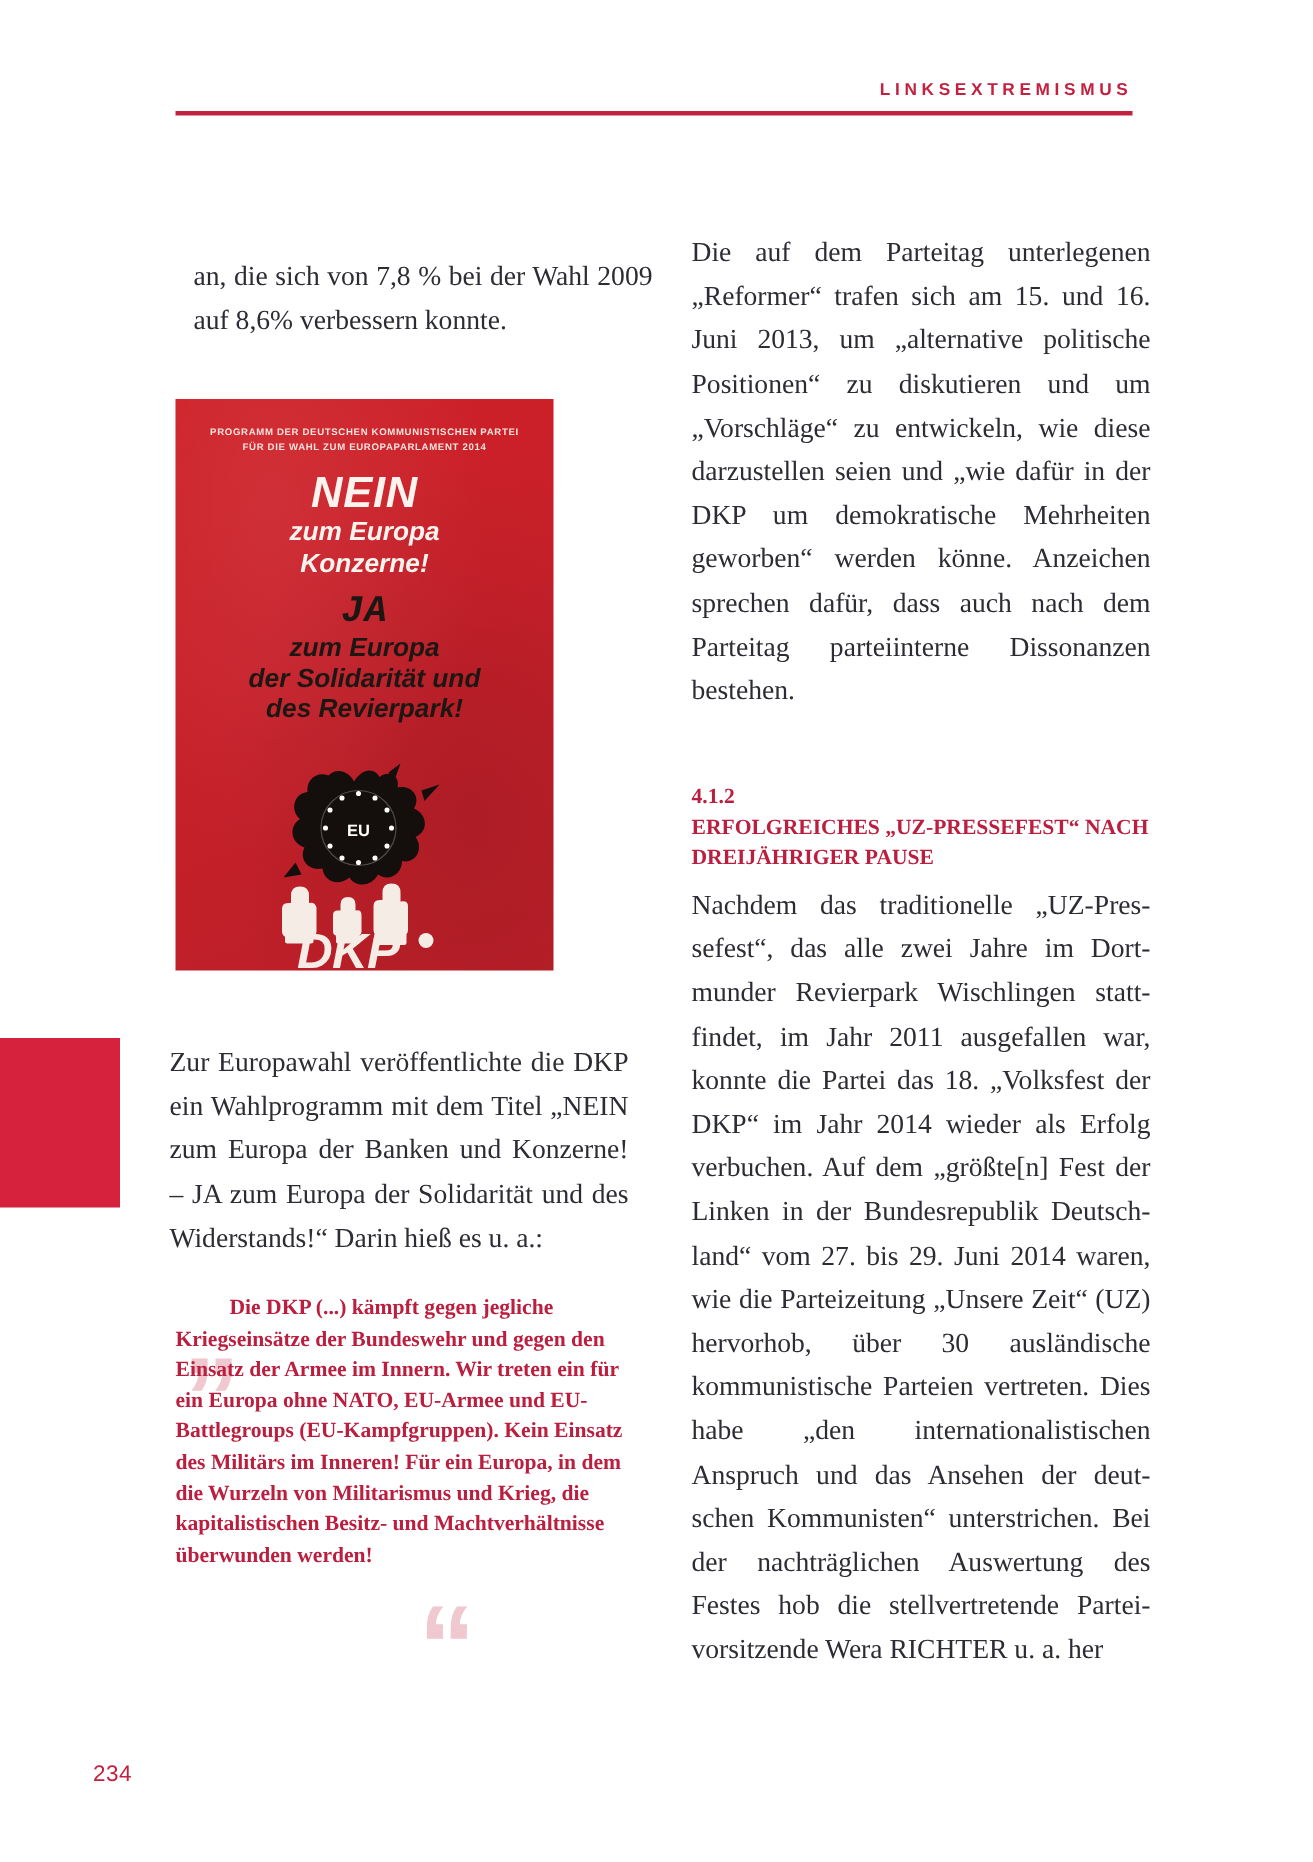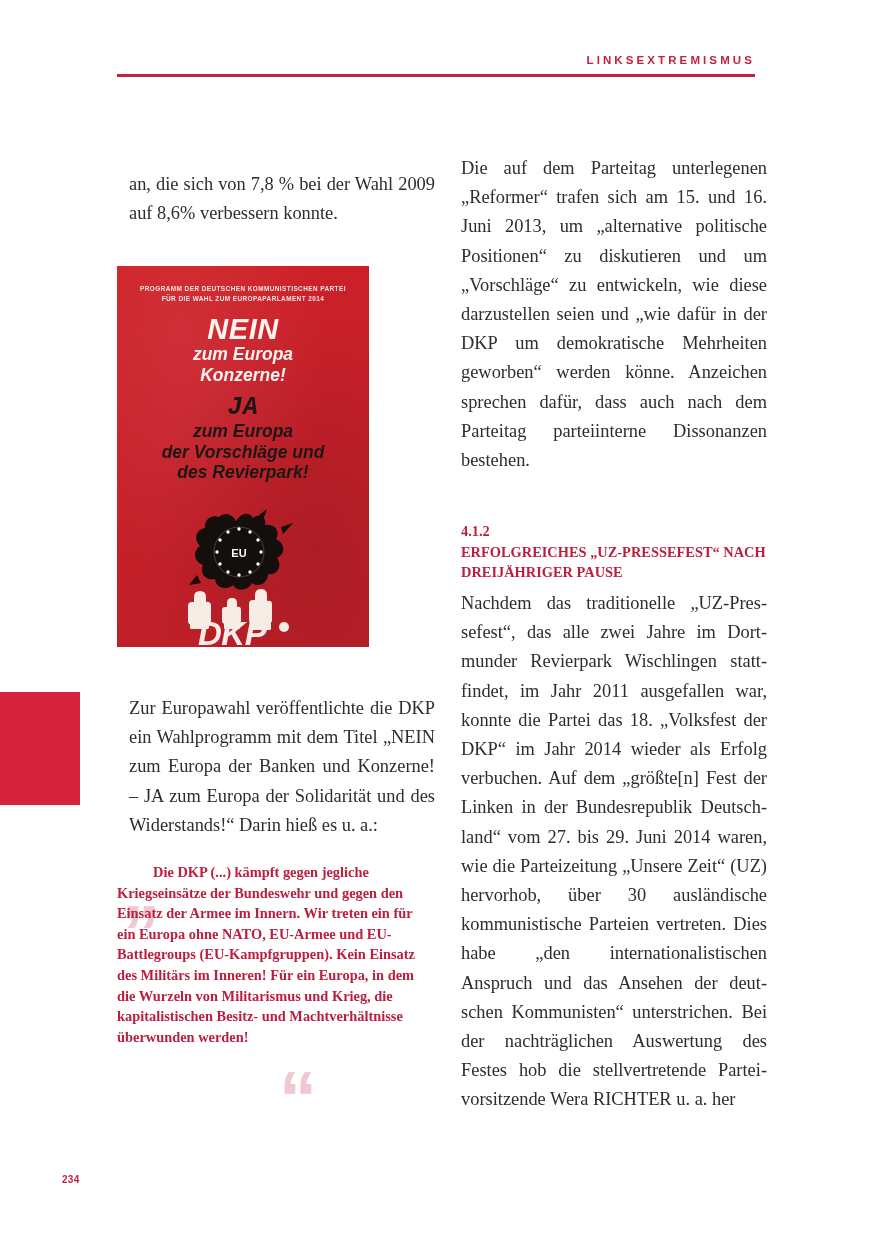--- a/index.html
+++ b/index.html
@@ -52,22 +52,22 @@
     height: 113px;
     background: #d6223c;
   }
 
   
   .page-number {
     position: absolute;
     left: 62px;
     top: 1174px;
     font-family: "Liberation Sans", sans-serif;
-    font-weight: bold;
-    font-size: 10px;
+    font-weight: normal;
+    font-size: 15px;
     color: #c22240;
     letter-spacing: 0.3px;
   }
 
   
   .col {
     position: absolute;
     width: 306px;
     margin-left: 12px;
   }
@@ -244,21 +244,21 @@
   <div class="poster-grain"></div>
 
   <div class="poster-kicker">PROGRAMM DER DEUTSCHEN KOMMUNISTISCHEN PARTEI FÜR DIE WAHL ZUM EUROPAPARLAMENT 2014</div>
 
   <div class="poster-headline">
     <div class="ph-nein">NEIN</div>
     <div class="ph-sub-white">zum Europa</div>
     <div class="ph-sub-white">Konzerne!</div>
     <div class="ph-ja">JA</div>
     <div class="ph-sub-black">zum Europa</div>
-    <div class="ph-sub-black">der Vorschläge und</div>
+    <div class="ph-sub-black">der Solidarität und</div>
     <div class="ph-sub-black">des Revierpark!</div>
   </div>
 
   <svg class="eu-emblem" viewBox="0 0 108 86">
     <path d="M30 8 C36 2 44 6 47 12 C52 4 60 2 64 9 C70 4 78 8 76 16
              C85 14 92 22 87 30 C96 34 97 45 88 49 C94 57 88 67 79 65
              C79 74 70 79 63 74 C59 82 48 83 44 76 C37 82 27 79 26 70
              C17 72 10 64 14 56 C5 53 3 42 11 37 C4 31 7 20 16 19
              C15 11 22 5 30 8 Z" fill="#140f0d"></path>
     <path d="M70 6 L78 0 L74 11 Z" fill="#140f0d"></path>
@@ -289,21 +289,21 @@
       <path d="M47 22 q0-5 5-5 q5 0 5 5 l0 4 q4-1 4 3 l0 11 q0 3-4 3 l-11 0 q-4 0-4-3 l0-11 q0-3 3-3 l2 0 Z"></path>
       <rect x="44" y="42" width="16" height="6" rx="1.2"></rect>
       <path d="M75 14 q0-6 6-6 q6 0 6 6 l0 6 q5-1 5 3 l0 16 q0 4-5 4 l-13 0 q-5 0-5-4 l0-16 q0-4 4-4 l2 0 Z"></path>
       <rect x="71" y="41" width="20" height="8" rx="1.5"></rect>
     </g>
     <text class="dkp-word" x="18" y="64">DKP</text>
     <circle cx="104" cy="46" r="5" fill="#f6ece6"></circle>
   </svg>
 </div>
 
-<div class="col" style="left:117px; top:694px;">
+<div class="col" style="left:101px; top:694px;">
   <p class="body">Zur Europawahl veröffentlichte die DKP ein Wahlprogramm mit dem Titel „NEIN zum Europa der Banken und Konzerne! – JA zum Europa der Solidarität und des Widerstands!“ Da­rin hieß es u. a.:</p>
 </div>
 
 <div class="quote-block">
   <div class="quote-mark quote-open">„</div>
   <div class="quote-mark quote-close">“</div>
   <p class="quote-text">Die DKP (...) kämpft gegen jegliche Kriegseinsätze der Bundeswehr und gegen den Einsatz der Armee im Innern. Wir treten ein für ein Europa ohne NATO, EU-Armee und EU-Battlegroups (EU-Kampfgruppen). Kein Einsatz des Militärs im Inneren! Für ein Europa, in dem die Wurzeln von Militarismus und Krieg, die kapitalistischen Besitz- und Machtverhältnisse überwunden werden!</p>
 </div>
 
 <div class="col col-right">

